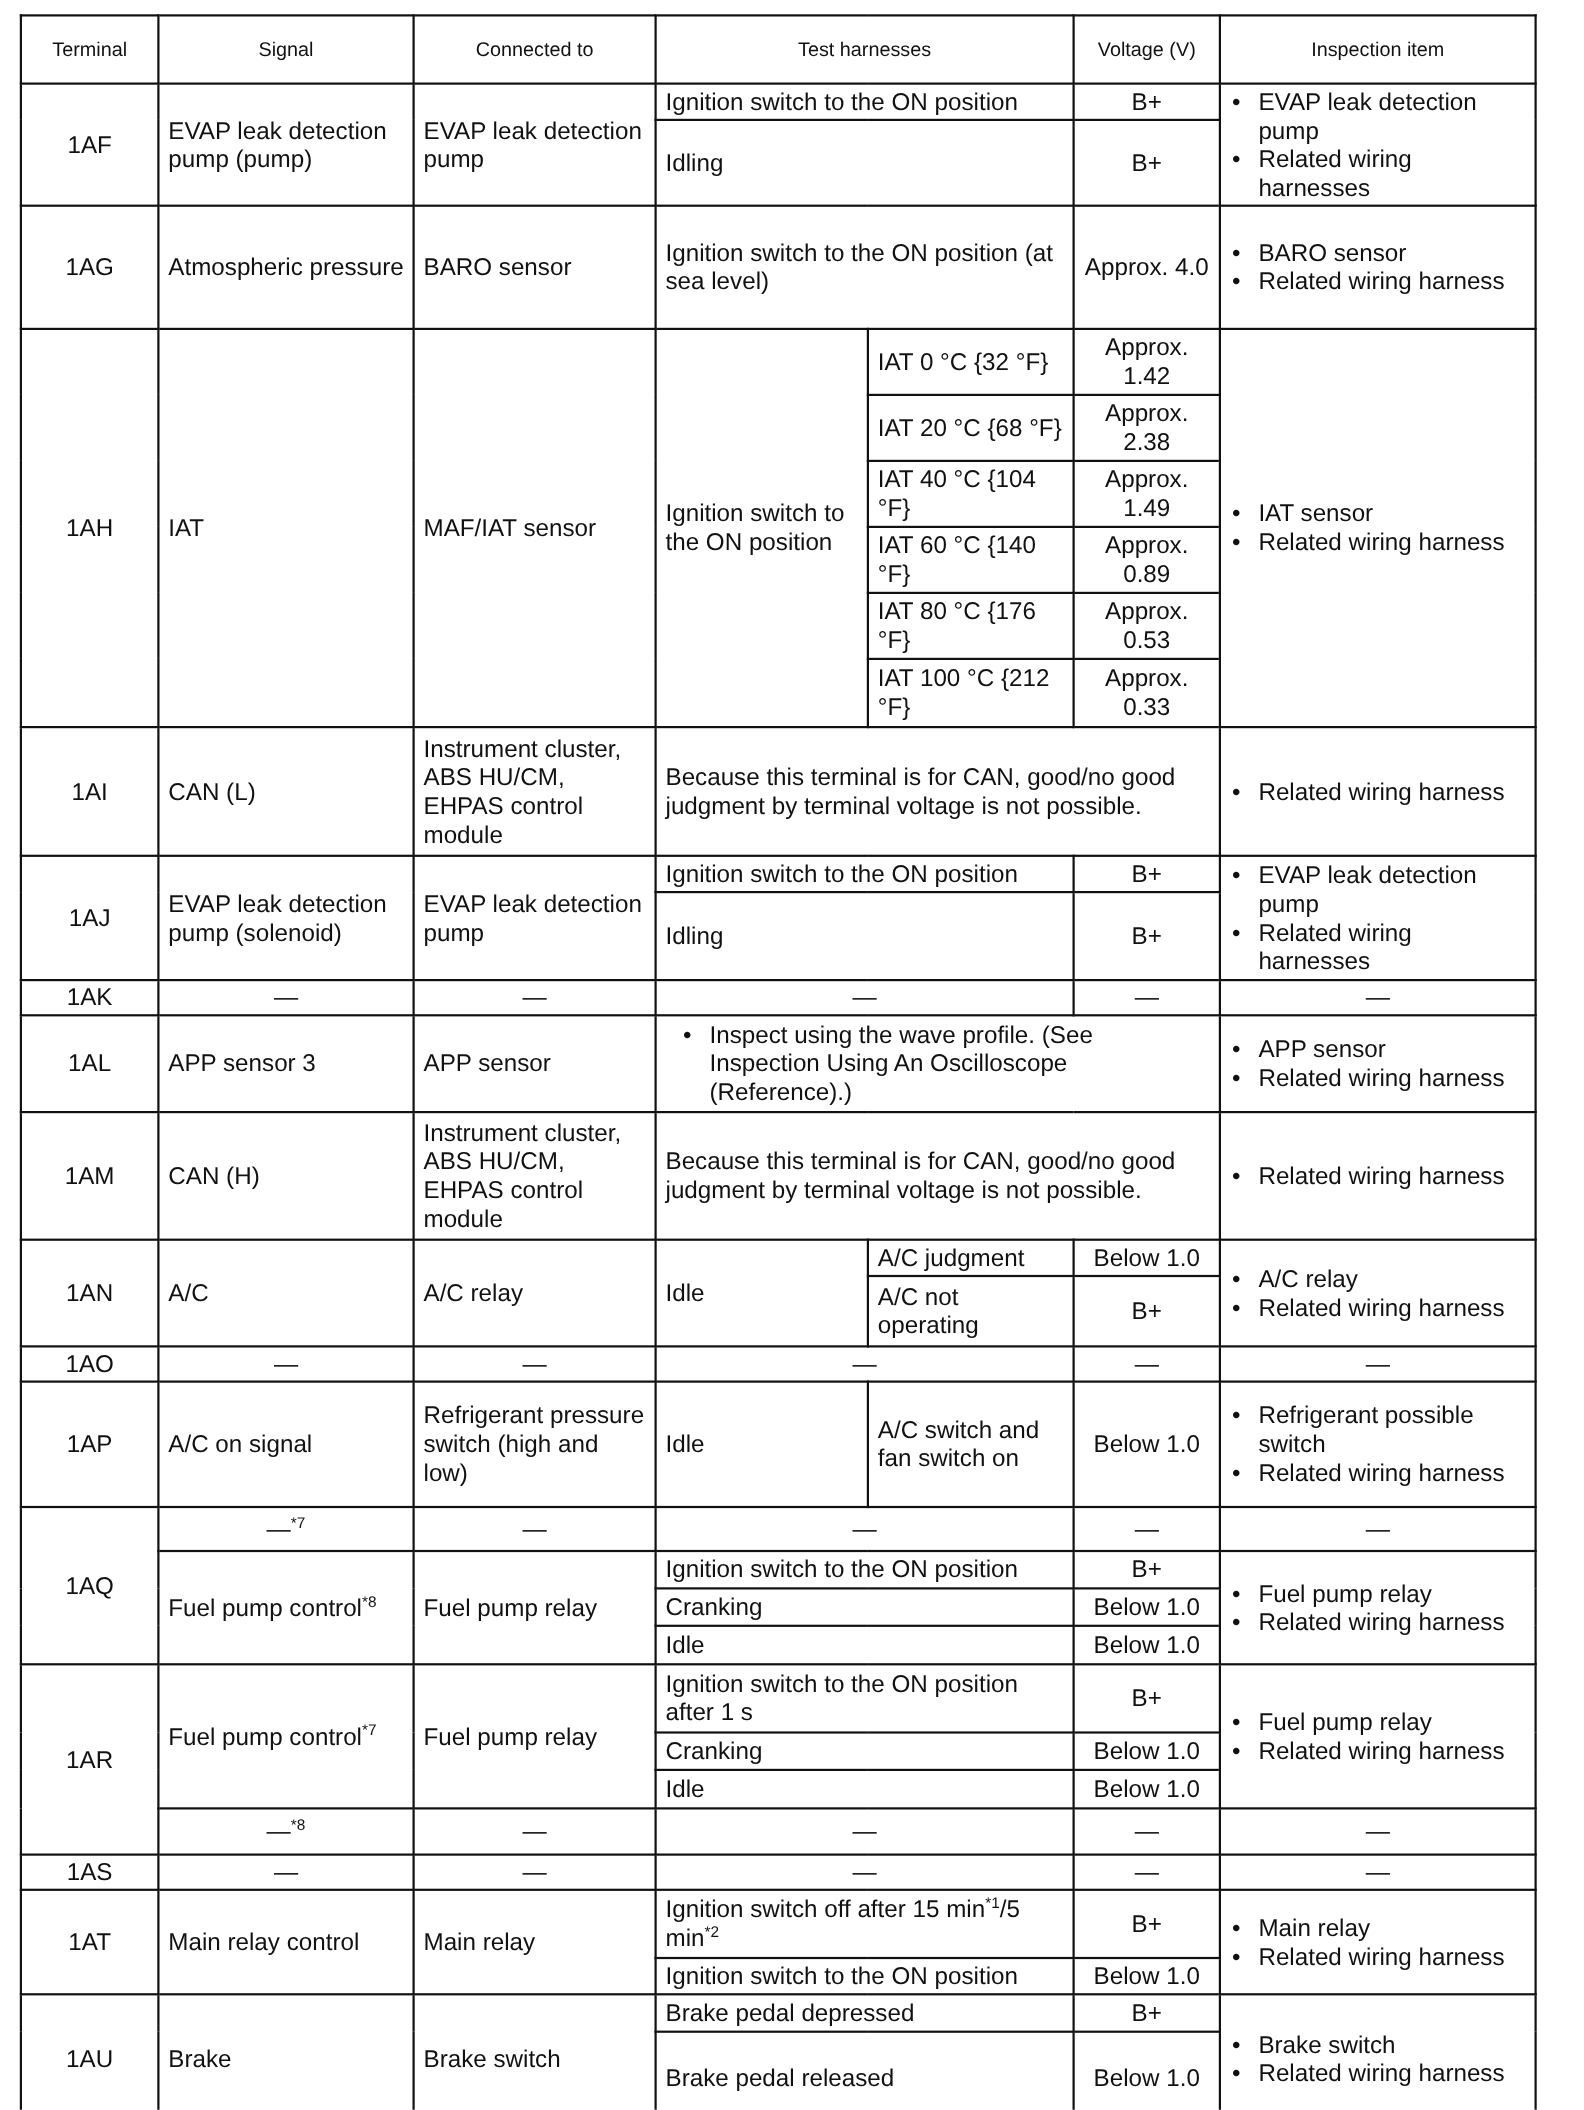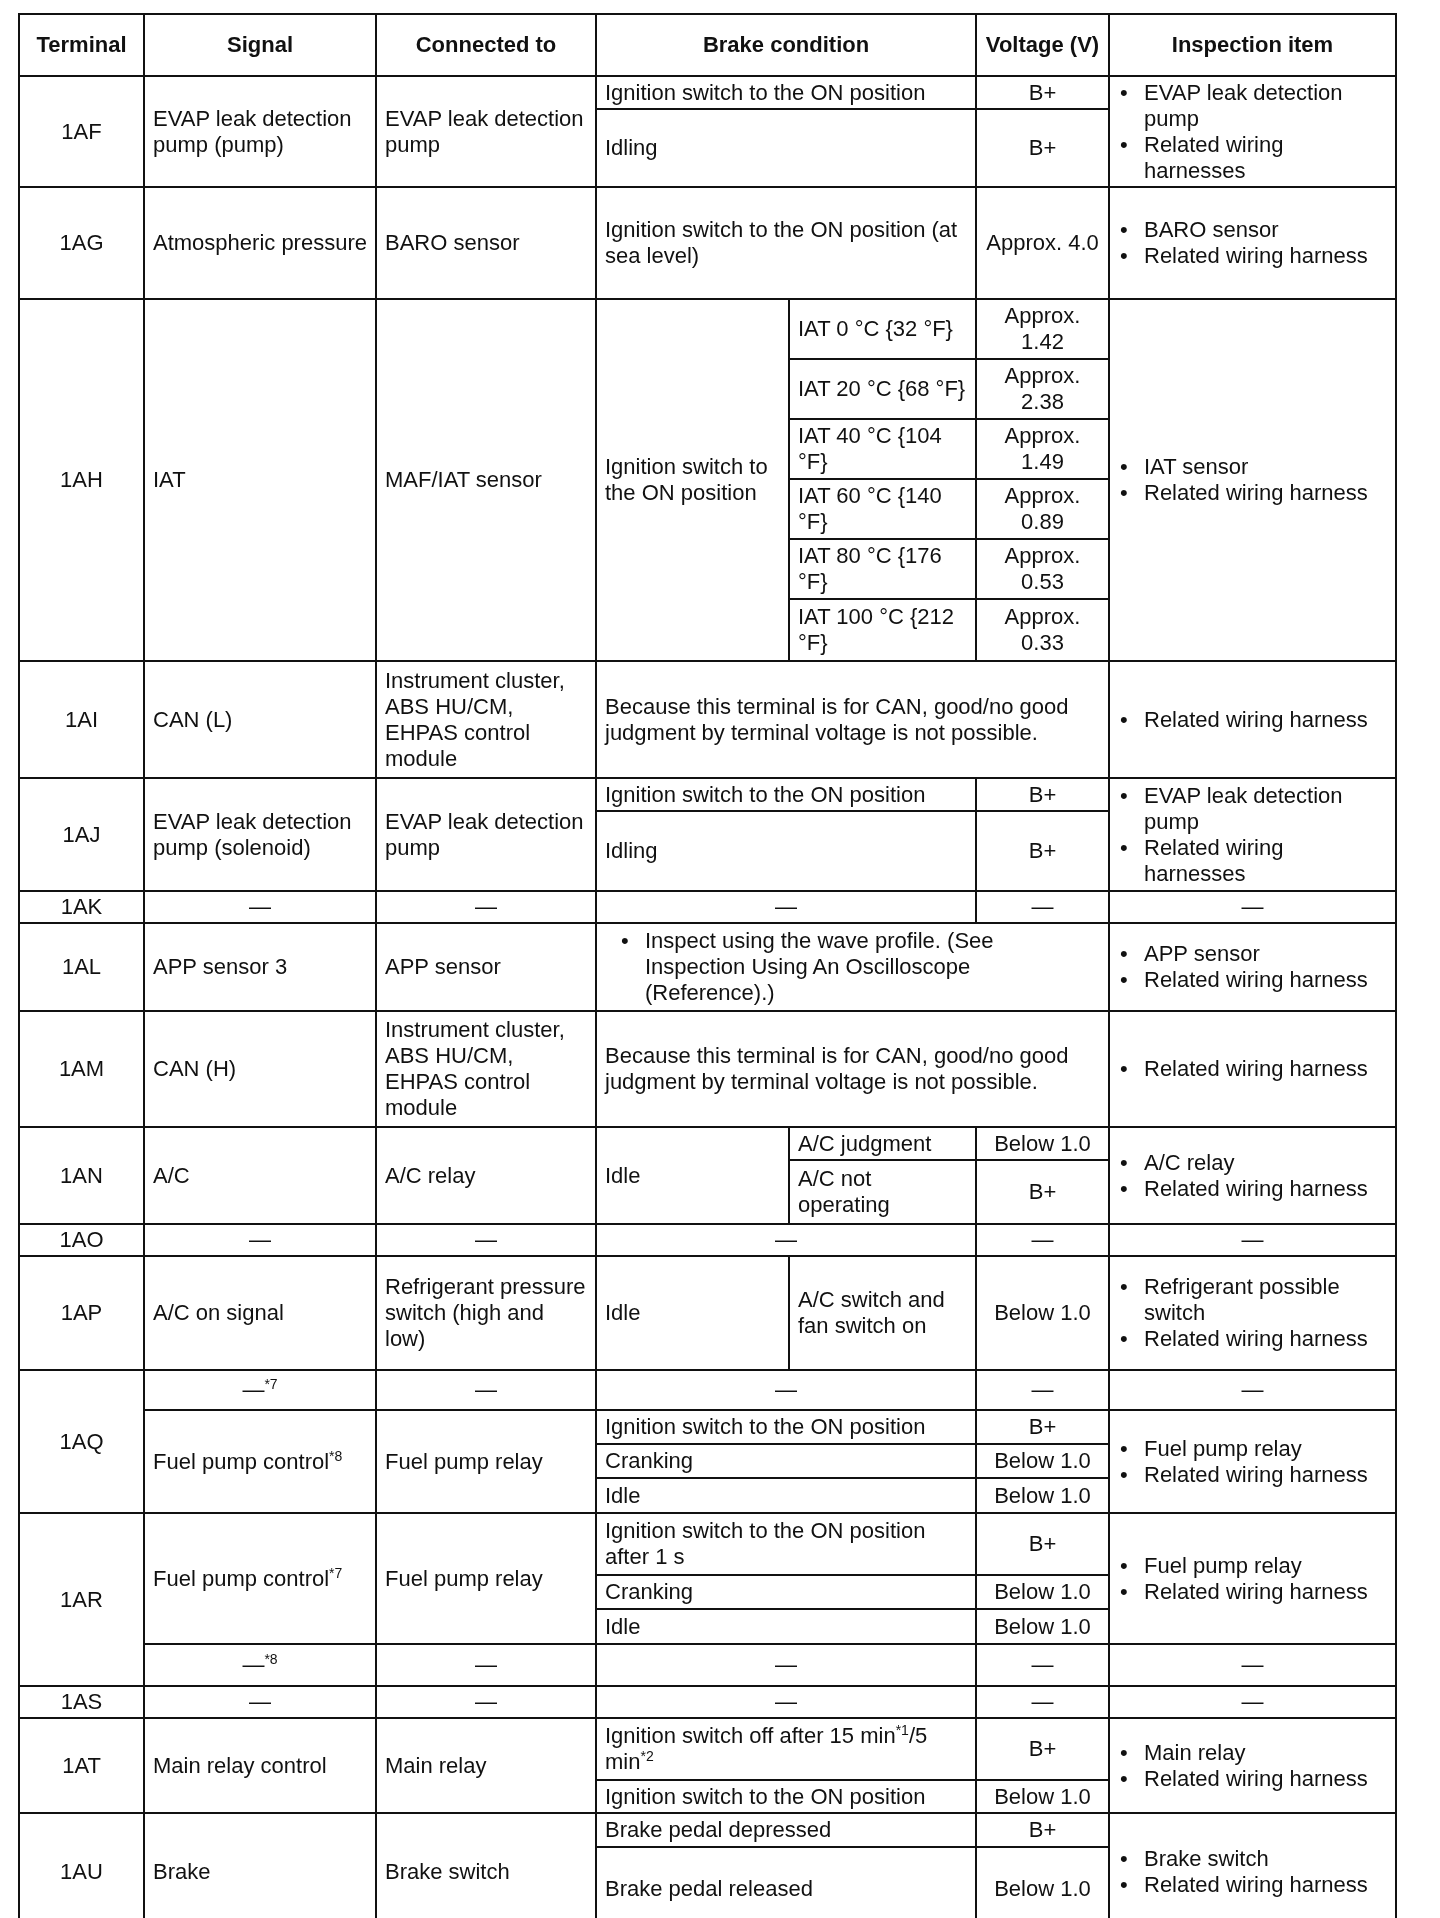--- a/index.html
+++ b/index.html
@@ -1,21 +1,21 @@
 <!DOCTYPE html>
 <html><head>
 <meta charset="utf-8">
 <style>
   html, body { margin: 0; padding: 0; background: #ffffff; }
   body { width: 1440px; height: 1918px; position: relative; overflow: hidden;
          font-family: "Liberation Sans", "DejaVu Sans", sans-serif; color: #111; }
   table.spec { position: absolute; left: 18px; top: 13px; width: 1377px;
                border-collapse: collapse; table-layout: fixed; font-size: 22px; line-height: 26px; }
   table.spec td, table.spec th { border: 2px solid #111; padding: 2px 8px; vertical-align: middle; }
-  table.spec th { font-weight: bold; font-size: 22px; text-align: center; line-height: 24px; }
+  table.spec th { font-weight: normal; font-size: 18px; text-align: center; line-height: 24px; }
   .c { text-align: center; }
   .term { text-align: center; border-radius: 29px; }
   ul.bul { margin: 0; padding: 0 0 0 26px; list-style: none; }
   ul.bul li { position: relative; }
   ul.bul li::before { content: "\2022"; position: absolute; left: -24px; top: 0; font-size: 22px; }
   sup { font-size: 14px; line-height: 0; }
   .dash { text-align: center; }
 </style>
 </head>
 <body>
@@ -28,21 +28,21 @@
     <col style="width:193px">
       <col style="width:187px">
       <col style="width:133px">
       <col style="width:287px">
   </colgroup>
   <thead>
     <tr style="height:62px">
       <th>Terminal</th>
       <th>Signal</th>
       <th>Connected to</th>
-      <th colspan="2">Brake condition</th>
+      <th colspan="2">Test harnesses</th>
       <th>Voltage (V)</th>
       <th>Inspection item</th>
     </tr>
   </thead>
   <tbody>
 
     <tr style="height:33px">
       <td rowspan="2" class="term">1AF</td>
       <td rowspan="2">EVAP leak detection pump (pump)</td>
       <td rowspan="2">EVAP leak detection pump</td>

